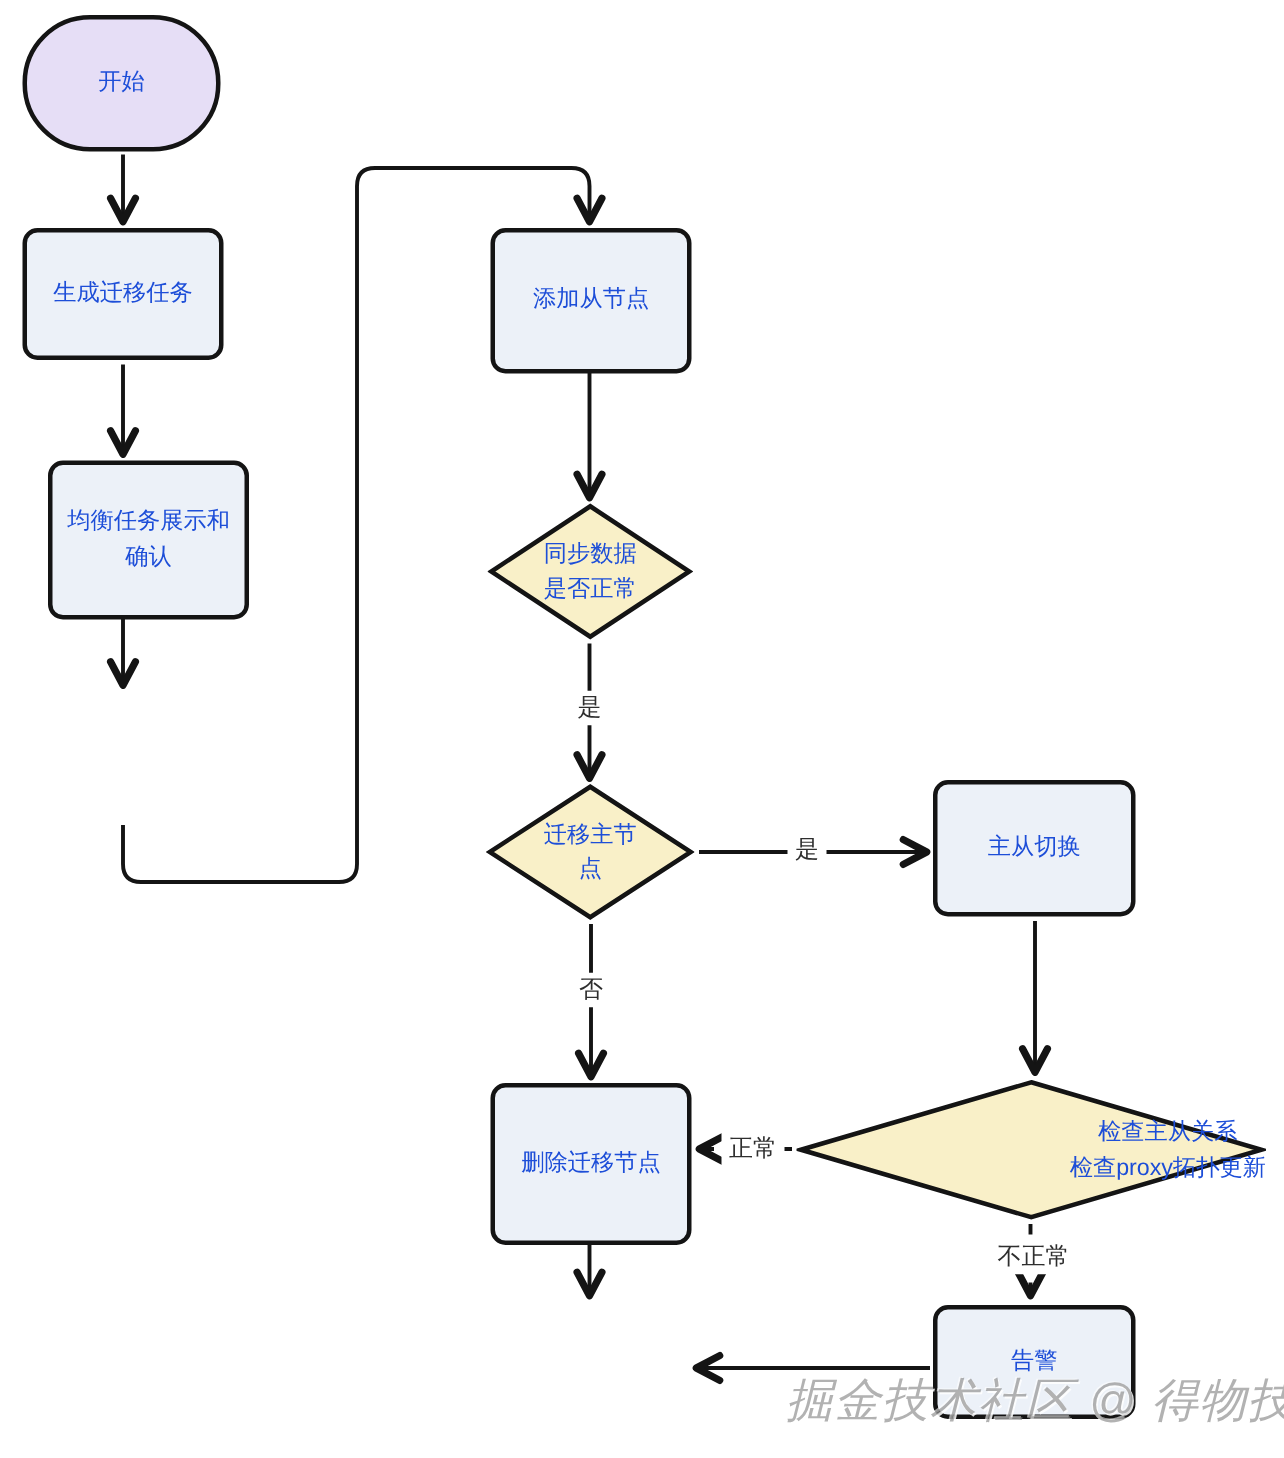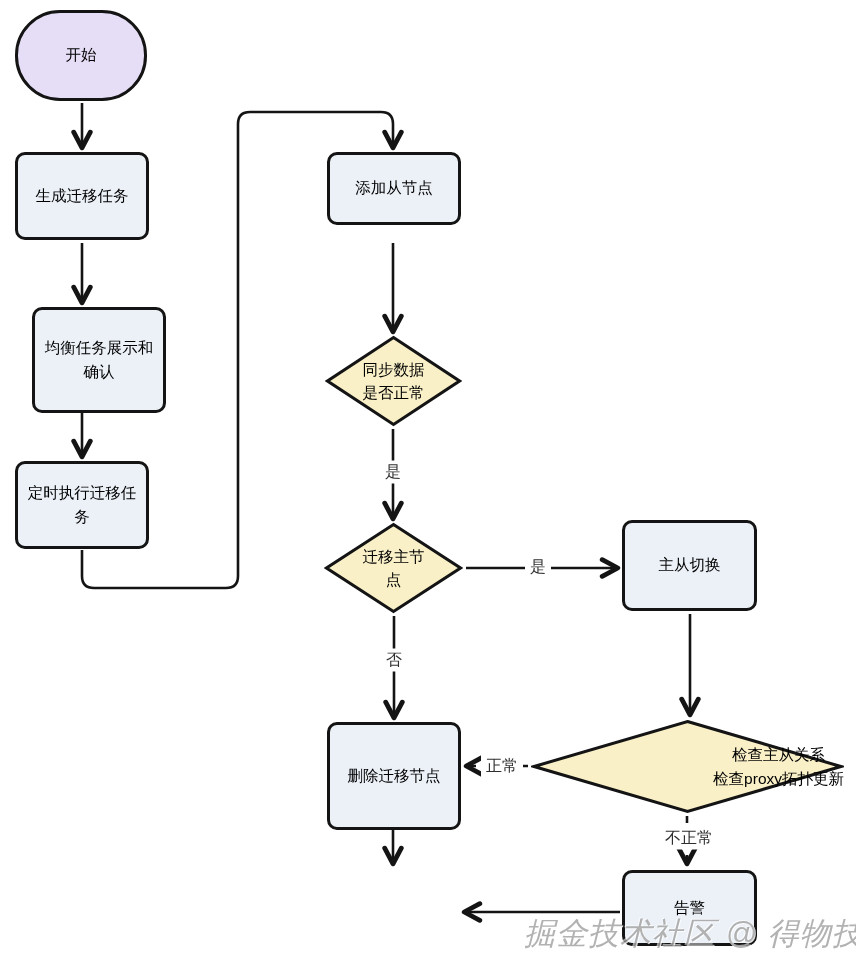--- a/index.html
+++ b/index.html
@@ -28,21 +28,21 @@
   .edges-svg path.dashed {
     stroke-dasharray: 7 6;
   }
 
   .node {
     position: absolute;
     display: flex;
     align-items: center;
     justify-content: center;
     text-align: center;
-    color: #000000;
+    color: #1d4ed8;
     font-size: 15.5px;
     line-height: 1.55;
     z-index: 2;
   }
 
   .terminal {
     background: var(--terminal-fill, #e6def6);
     border: 3px solid var(--stroke, #141414);
     border-radius: 45px;
   }
@@ -132,28 +132,22 @@
     <span>生成迁移任务</span>
   </div>
 
   <div class="node process two-line" style="left:32px; top:307px; width:134px; height:106px;">
     <div>
       <span>均衡任务展示和</span>
       <span>确认</span>
     </div>
   </div>
 
-  <div class="node process two-line" style="left:15px; top:461px; width:134px; height:88px;">
-    <div>
-      <span>定时执行迁移任</span>
-      <span>务</span>
-    </div>
-  </div>
-
-  <div class="node process" style="left:327px; top:152px; width:134px; height:73px;text-align:right;">
+
+  <div class="node process" style="left:327px; top:152px; width:134px; height:97px;text-align:right;">
     <span>添加从节点</span>
   </div>
 
   <div class="node decision" style="left:325px; top:335px; width:137px; height:92px;">
     <svg class="dshape" viewBox="0 0 137 92">
       <polygon points="68.5,2.5 134.5,46 68.5,89.5 2.5,46"></polygon>
     </svg>
     <div class="dlabel two-line">
       <span>同步数据</span>
       <span>是否正常</span>

